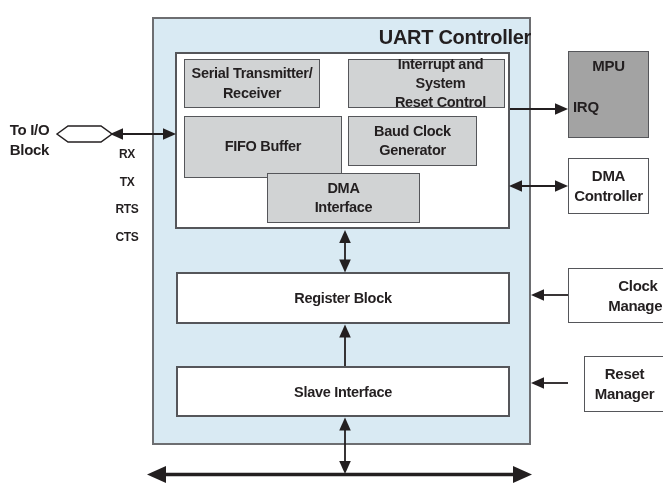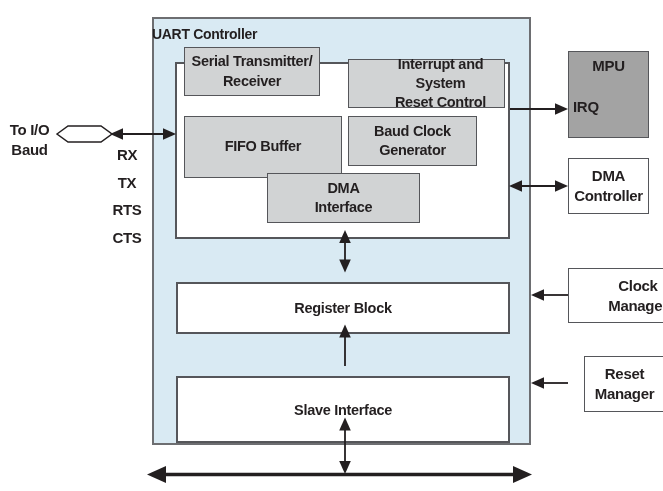--- a/index.html
+++ b/index.html
@@ -11,44 +11,44 @@
     --text-color:#231f20;
   }
   html,body{margin:0;padding:0;background:#ffffff;}
   #stage{
     position:relative;width:663px;height:491px;background:#ffffff;overflow:hidden;
     font-family:"Liberation Sans",sans-serif;font-weight:bold;color:var(--text-color);
     letter-spacing:-0.3px;
   }
   .abs{position:absolute;box-sizing:border-box;}
   .box{border:2px solid var(--container-border);background:var(--container-fill);}
-  .whitebox{border:2px solid var(--border-dark);background:#ffffff;margin-top:10px;}
+  .whitebox{border:2px solid var(--border-dark);background:#ffffff;}
   .grayblk{border:1.5px solid var(--border-dark);background:var(--block-fill);}
   .ctr{display:flex;align-items:center;justify-content:center;text-align:center;}
   .pre{white-space:pre-line;line-height:1.32;}
   .fs14{font-size:14.5px;}
   .fs15{font-size:15px;}
-  .title{font-size:14px;text-align:left;}
-  #signals span{display:block;line-height:27.6px;font-size:15px;text-align:center;}
+  .title{font-size:20px;text-align:right;}
+  #signals span{display:block;line-height:27.6px;font-size:12px;text-align:center;}
   svg.layer{position:absolute;left:0;top:0;pointer-events:none;}
   .ln{stroke:var(--arrow-color);fill:none;}
   .ah{fill:var(--arrow-color);stroke:none;}
   .pin{fill:#ffffff;stroke:var(--arrow-color);stroke-width:1.5;}
 </style>
 </head>
 <body>
 
 <div id="stage">
 
   <div class="abs box" style="left:152px;top:17px;width:379px;height:428px;"></div>
   <div class="abs title" style="left:152px;top:26px;width:379px;">UART Controller</div>
 
   <div class="abs whitebox" style="left:175px;top:52px;width:335px;height:177px;"></div>
 
-  <div class="abs grayblk ctr fs14" style="left:184px;top:47px;width:136px;height:49px;">
+  <div class="abs grayblk ctr fs14" style="left:184px;top:59px;width:136px;height:49px;">
     <span class="pre">Serial Transmitter/
 Receiver</span>
   </div>
   <div class="abs grayblk ctr fs14" style="left:348px;top:59px;width:157px;height:49px;padding-left:28px;">
     <span class="pre">Interrupt and System
 Reset Control</span>
   </div>
   <div class="abs grayblk ctr fs14" style="left:184px;top:116px;width:158px;height:62px;">
     <span class="pre">FIFO Buffer</span>
   </div>
@@ -57,21 +57,21 @@
 Generator</span>
   </div>
   <div class="abs grayblk ctr fs14" style="left:267px;top:173px;width:153px;height:50px;">
     <span class="pre">DMA
 Interface</span>
   </div>
 
   <div class="abs whitebox ctr fs14" style="left:176px;top:272px;width:334px;height:52px;">
     <span>Register Block</span>
   </div>
-  <div class="abs whitebox ctr fs14" style="left:176px;top:366px;width:334px;height:67px;">
+  <div class="abs whitebox ctr fs14" style="left:176px;top:366px;width:334px;height:51px;">
     <span>Slave Interface</span>
   </div>
 
   <div class="abs" style="left:568px;top:51px;width:81px;height:87px;border:1.5px solid var(--border-dark);background:#a3a3a3;box-sizing:border-box;">
     <div style="text-align:center;padding-top:5px;font-size:15px;">MPU</div>
     <div style="position:absolute;left:4px;top:46px;font-size:15px;">IRQ</div>
   </div>
   <div class="abs ctr fs15" style="left:568px;top:158px;width:81px;height:56px;border:1.5px solid var(--border-dark);background:#fff;">
     <span class="pre">DMA
 Controller</span>
@@ -79,21 +79,21 @@
   <div class="abs ctr fs15" style="left:568px;top:268px;width:98px;height:55px;border:1.5px solid var(--border-dark);background:#fff;padding-left:42px;">
     <span class="pre">Clock
 Manager</span>
   </div>
   <div class="abs ctr fs15" style="left:568px;top:356px;width:81px;height:56px;border:1.5px solid var(--border-dark);background:#fff;margin-left:16px;">
     <span class="pre">Reset
 Manager</span>
   </div>
 
   <div class="abs pre fs15" style="left:2px;top:120px;width:55px;text-align:center;">To I/O
-Baud</div>
+Block</div>
   <div id="signals" class="abs" style="left:105px;top:141px;width:44px;">
     <span>RX</span>
     <span>TX</span>
     <span>RTS</span>
     <span>CTS</span>
   </div>
 
 
   <svg class="layer" width="663" height="491" viewBox="0 0 663 491">
 

